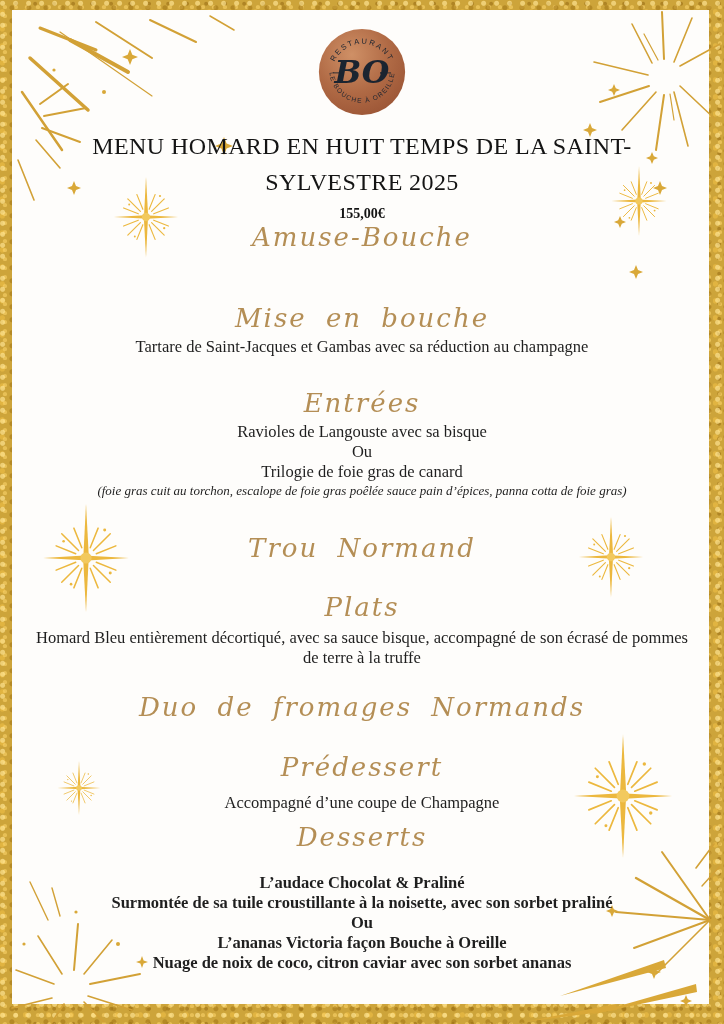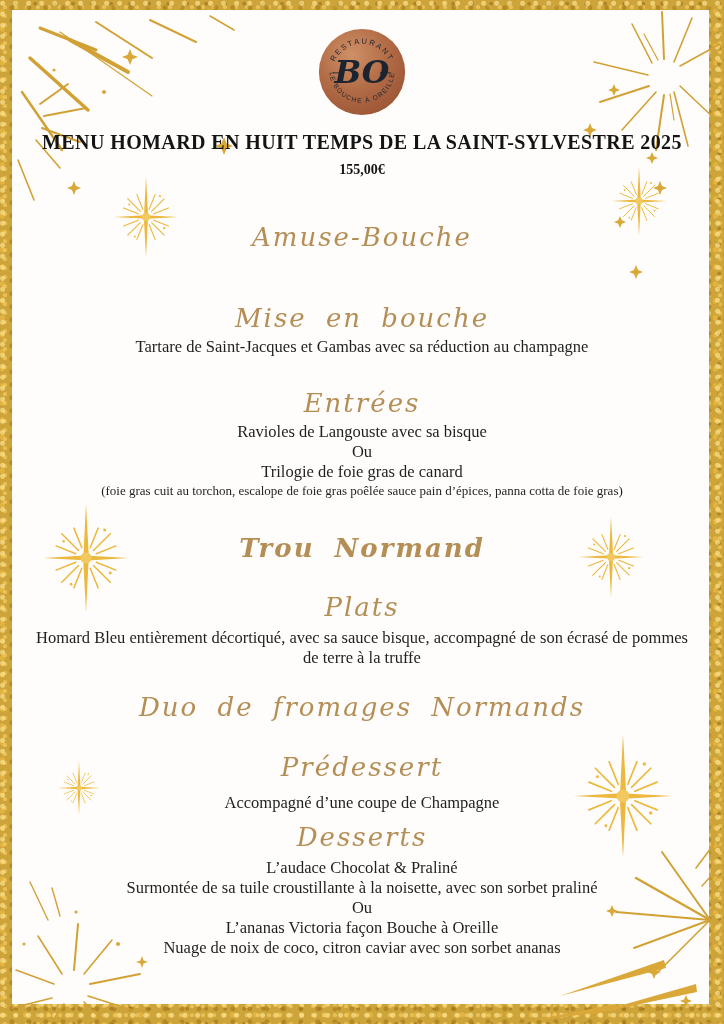--- a/index.html
+++ b/index.html
@@ -12,40 +12,40 @@
       radial-gradient(circle at 70% 60%, rgba(160,115,20,.55) 0 2px, transparent 3px),
       radial-gradient(circle at 45% 80%, rgba(255,215,110,.55) 0 1.6px, transparent 2.6px),
       radial-gradient(circle at 85% 25%, rgba(145,100,15,.5) 0 1.4px, transparent 2.4px),
       radial-gradient(circle at 10% 70%, rgba(238,190,70,.6) 0 2.2px, transparent 3.2px);
     background-size:13px 11px,17px 13px,11px 9px,19px 15px,23px 17px;
   }
   .page{position:absolute;left:12px;top:10px;right:15px;bottom:20px;background:#fefdfb;}
   .deco{position:absolute;pointer-events:none;}
   .logo{position:absolute;top:28px;left:50%;transform:translateX(-50%);width:88px;height:88px;}
   .title-block{position:absolute;left:30px;right:30px;top:128px;text-align:center;color:#141414;}
-  .title{font-weight:bold;font-size:20px;line-height:28px;letter-spacing:.4px;}
+  .title{font-weight:normal;font-size:24px;line-height:36px;letter-spacing:.4px;}
   .price{font-weight:bold;font-size:14px;line-height:28px;}
   .section{position:absolute;left:22px;right:22px;text-align:center;}
   .heading{font-family:"DejaVu Serif",serif;font-style:italic;font-size:26px;line-height:34px;
            color:#b48e55;letter-spacing:2px;word-spacing:9px;}
   .lines{margin-top:2px;}
   .line{font-size:16.5px;line-height:20px;color:#1f1f1f;}
-  .line.small{font-size:13px;line-height:17px;}
+  .line.small{font-size:13px;line-height:17px;font-style:italic;}
   .line.para{max-width:660px;margin:0 auto;}
   .sec-amuse{top:220px;}
   .sec-mise{top:301px;}
   .sec-entrees{top:386px;}
-  .sec-trou{top:531px;font-weight:bold;}
+  .sec-trou{top:531px;}
   .sec-plats{top:590px;}
   .sec-plats .lines{margin-top:4px;}
   .sec-duo{top:690px;}
   .sec-predessert{top:750px;}
   .sec-predessert .lines{margin-top:9px;}
   .sec-desserts{top:820px;}
-  .sec-desserts .lines{margin-top:4px;}
+  .sec-desserts .lines{margin-top:19px;font-weight:bold;}
   .sparkle{position:absolute;}
   .s1{left:104px;top:175px;width:84px;height:84px;}
   .s2{left:603px;top:165px;width:72px;height:72px;}
   .s3{left:30px;top:502px;width:112px;height:112px;}
   .s4{left:569px;top:515px;width:84px;height:84px;}
   .s5{left:51px;top:760px;width:56px;height:56px;}
   .s6{left:559px;top:732px;width:128px;height:128px;}
   .tl{left:0;top:0;width:240px;height:220px;}
   .tr{right:0;top:0;width:200px;height:300px;}
   .bl{left:0;bottom:0;width:200px;height:200px;}

